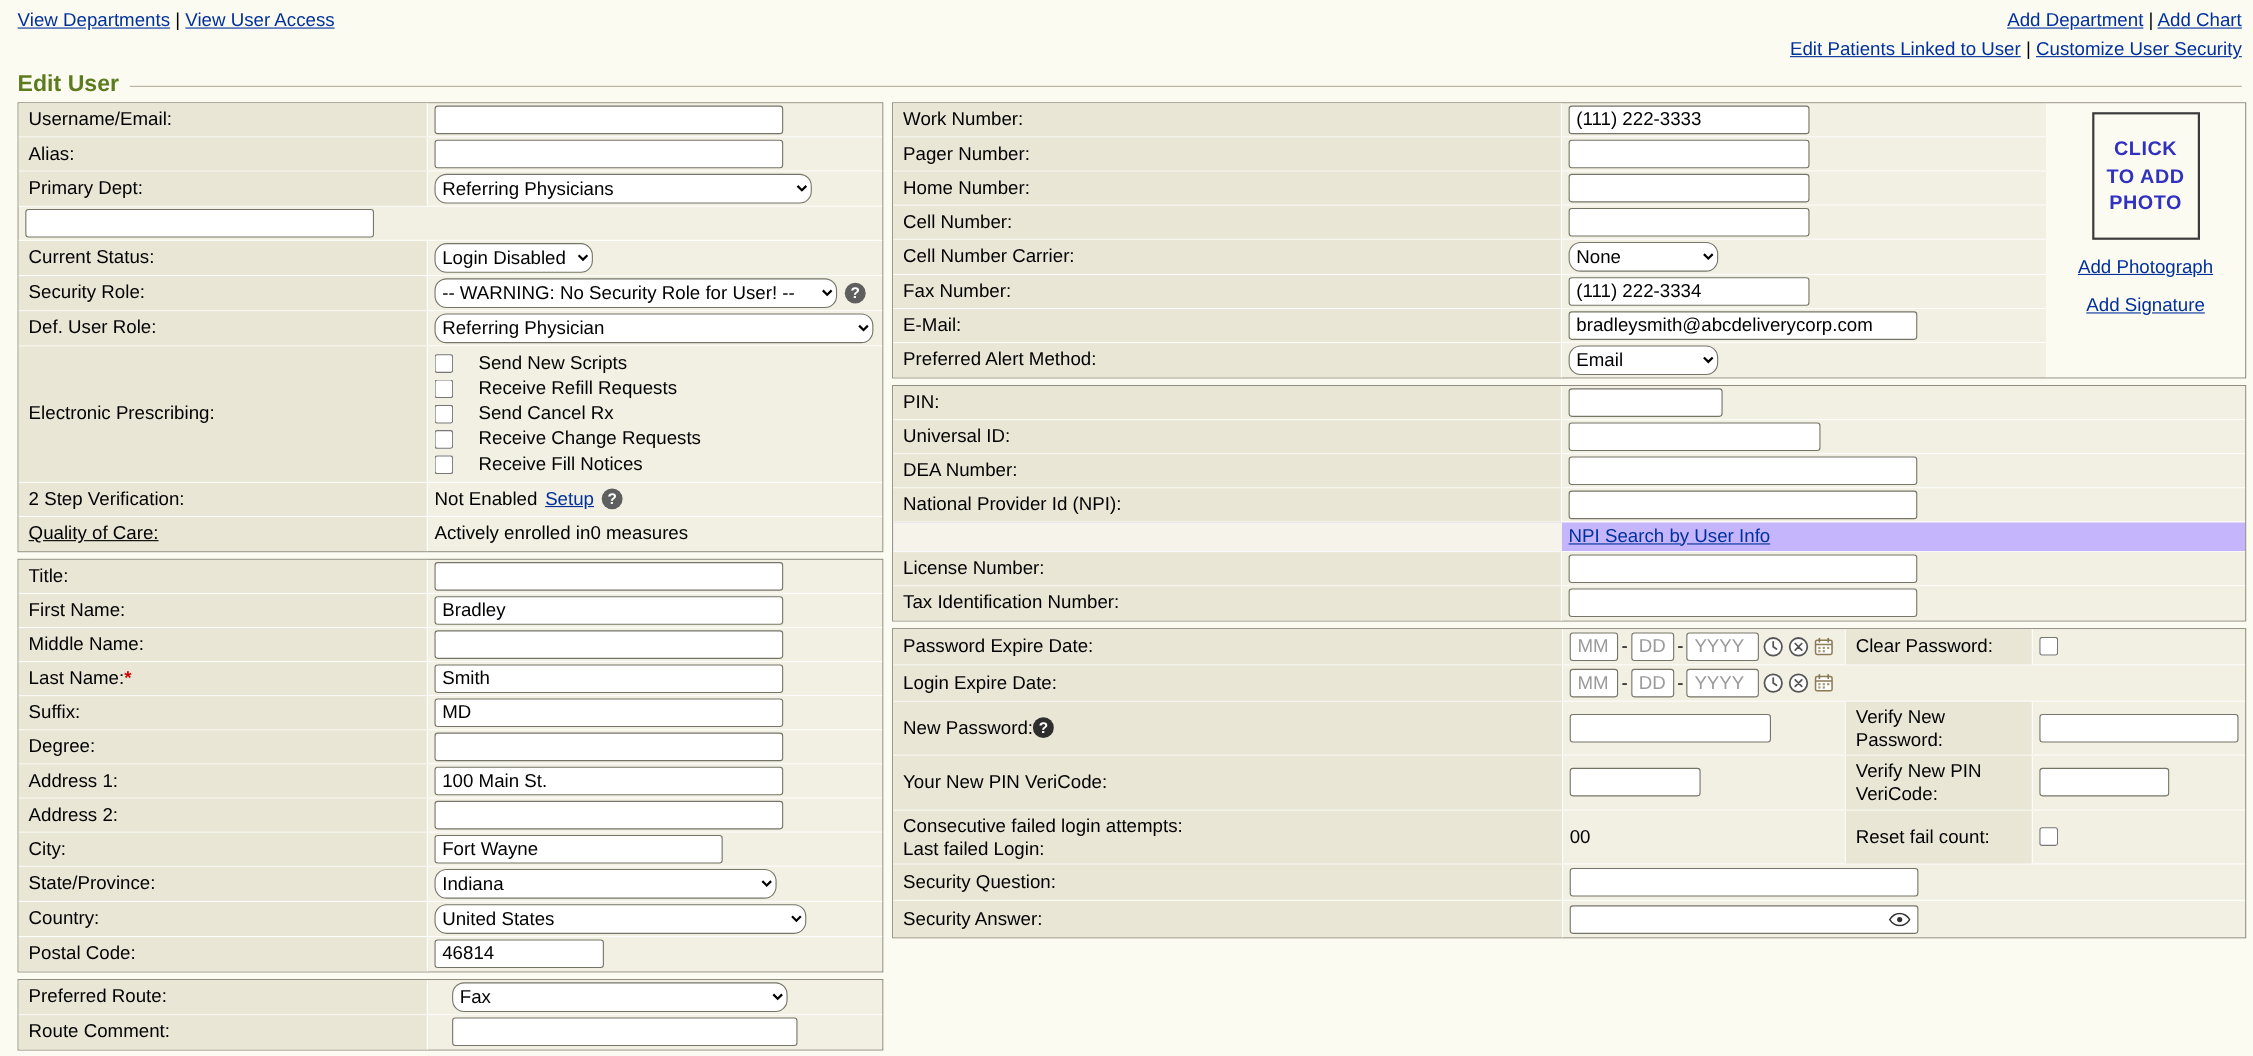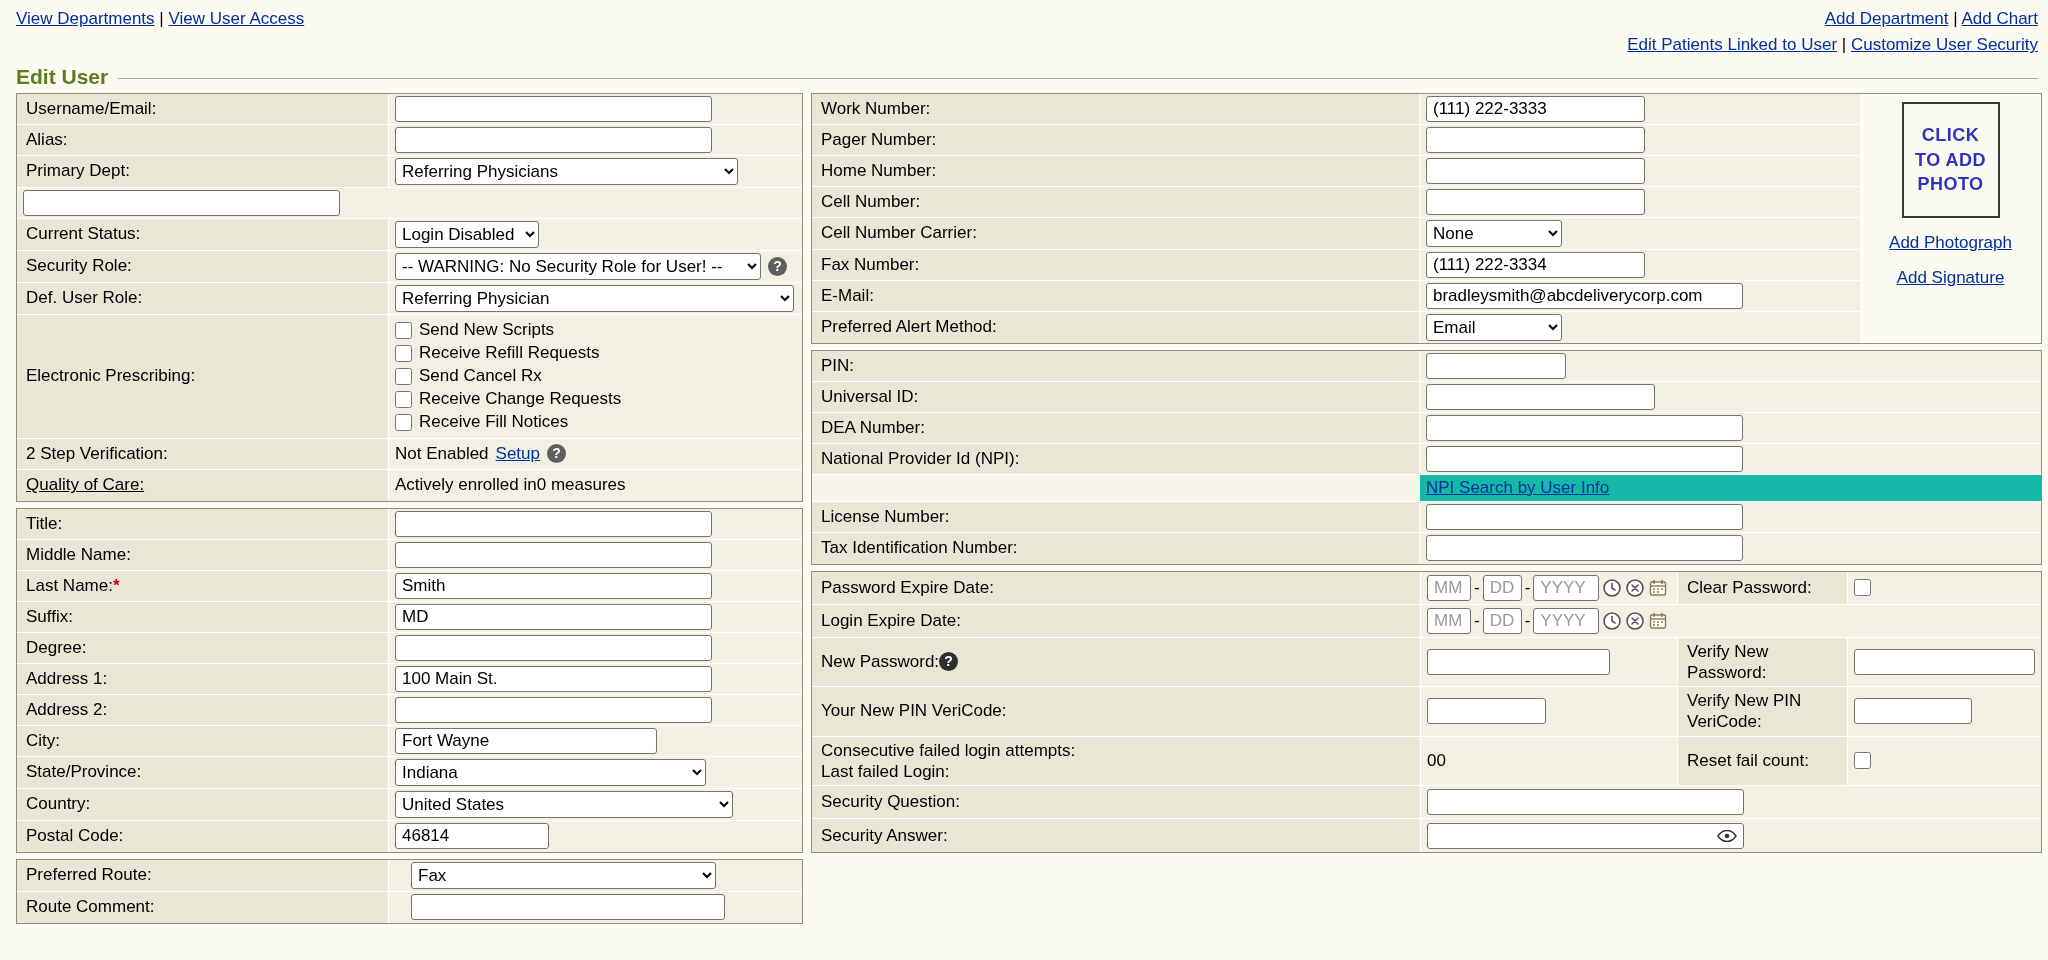--- a/index.html
+++ b/index.html
@@ -28,34 +28,34 @@
   .section .row:last-child, .section .grow:last-child { border-bottom:0; }
   .lbl { flex:none; align-self:stretch; display:flex; align-items:center; background:#e9e6d6; border-right:1px solid #fff; padding:3px 6px 3px 9px; }
   .col-left .lbl { width:372px; }
   .col-right .lbl { width:608px; }
   .fld { flex:1; display:flex; align-items:center; padding:2px 6px; gap:7px; }
 
   input[type="text"], select {
     font-family:"Liberation Sans", sans-serif; font-size:17px; color:#000;
     background:#fff; border:1px solid #757468; border-radius:3px; height:26px; padding:1px 6px;
   }
-  select { height:27px; padding:1px 2px; }
+  select { height:27px; padding:1px 2px;border-radius:11px; }
   .focused { border:2px solid #111; }
   input::placeholder { color:#9a9a9a; }
   input[type="checkbox"] { width:17px; height:17px; margin:0 7px 0 0; }
 
   .checks { flex-direction:column; align-items:flex-start; gap:0; padding:4px 6px; }
-  .chk { display:flex; align-items:center; min-height:23px; }
+  .chk { display:flex; align-items:center; min-height:23px;gap:16px; }
 
   .qicon { display:inline-block; width:19px; height:19px; border-radius:50%; background:#5f5f5f; color:#fff;
            font-size:14px; font-weight:bold; line-height:19px; text-align:center; flex:none; cursor:pointer; }
   .qicon.dark { background:#2e2e2e; }
   .req { color:#cc0000; font-weight:bold; }
 
-  .linkrow { min-height:27px; background:#14b8a6; }
+  .linkrow { min-height:27px; background:#c4b5fd; }
   .linkrow .lbl { background:#f6f4ea; border-right:0; }
 
   .r1 { display:flex; }
   .r1-main { flex:1; }
   .photo-col { width:181px; flex:none; background:#fcfbf2; display:flex; flex-direction:column; align-items:center; padding-top:8px; }
   .photo-box { width:98px; height:116px; border:2px solid #3b3b3b; background:#fcfbf2; display:flex; flex-direction:column;
                align-items:center; justify-content:center; color:#3131c0; font-weight:bold; font-size:18px; line-height:1.35;
                letter-spacing:0.5px; text-align:center; cursor:pointer; }
   .photo-col a { margin-top:15px; }
 
@@ -195,20 +195,26 @@
             <span>Actively enrolled in0 measures</span>
           </div>
       </div>
     </div>
 
     <div class="section">
       <div class="row">
         <div class="lbl">Title:</div>
         <div class="fld">
             <input type="text" style="width: 317px;" value="">
+          </div>
+      </div>
+      <div class="row">
+        <div class="lbl">First Name:</div>
+        <div class="fld">
+            <input type="text" style="width: 317px;" value="Bradley">
           </div>
       </div>
       <div class="row">
         <div class="lbl">Middle Name:</div>
         <div class="fld">
             <input type="text" style="width: 317px;" value="">
           </div>
       </div>
       <div class="row">
         <div class="lbl">

